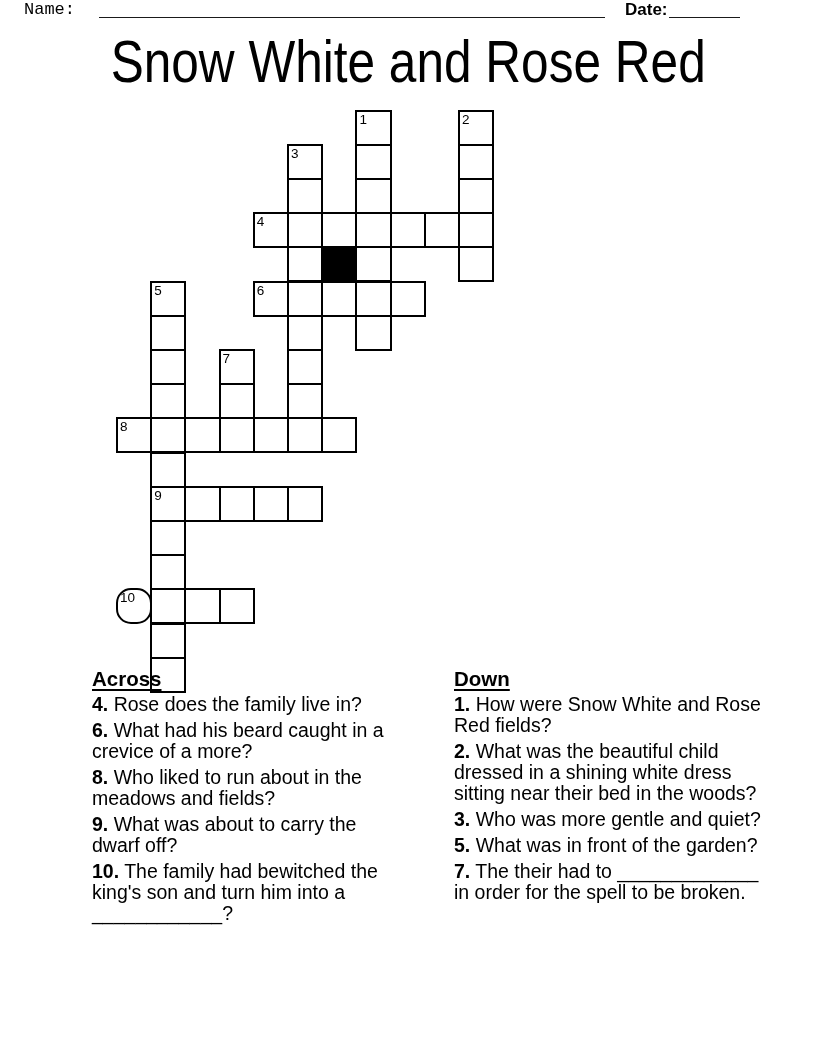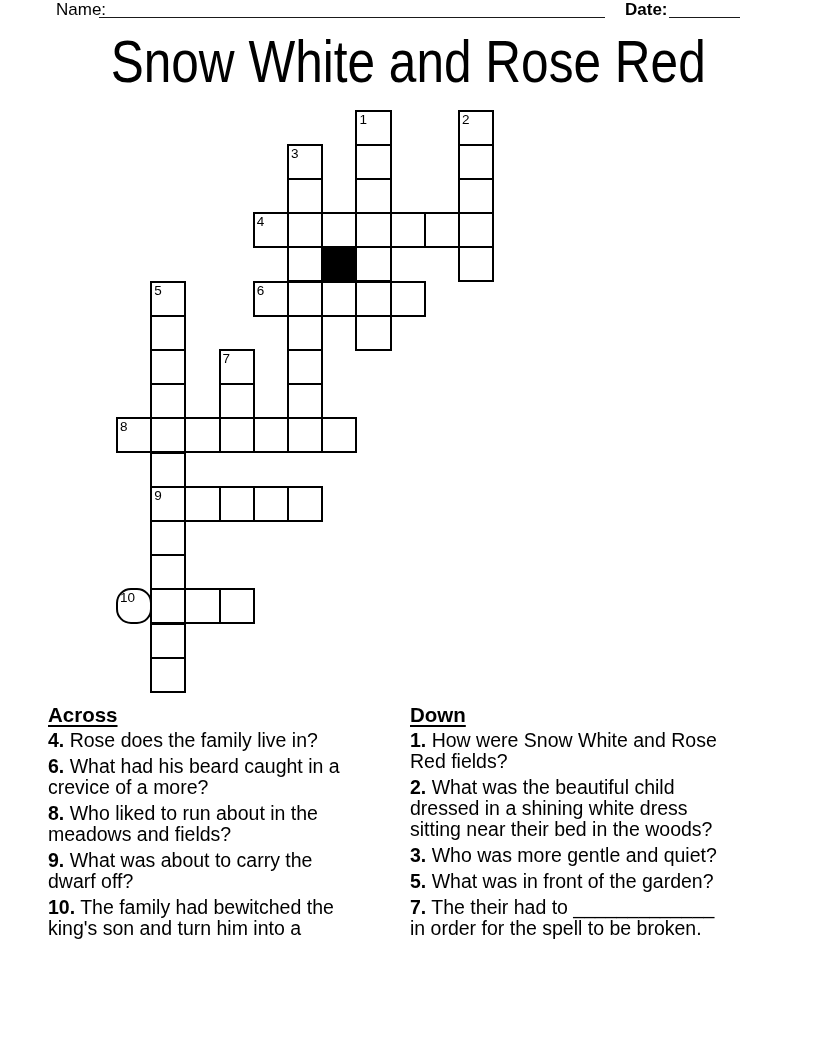--- a/index.html
+++ b/index.html
@@ -8,21 +8,21 @@
     width: 816px; height: 1056px;
     font-family: "Liberation Sans", sans-serif;
     color: #000;
     position: relative;
     overflow: hidden;
   }
   .page { position: absolute; left: 0; top: 0; width: 816px; height: 1056px; background: #fff; }
 
   
   .hdr-label { position: absolute; font-size: 17px; line-height: 18px; color: #000; }
-  .name-label { left: 56px; top: 1px; }
+  .name-label { left: 24px; top: 1px; font-family: Liberation Mono, monospace; }
   .date-label { left: 625px; top: 1px; font-weight: bold; }
   .fill-line { position: absolute; top: 0; height: 17px; border-bottom: 1.6px solid #1a1a1a; }
   .name-line { left: 99px; width: 506px; }
   .date-line { left: 669px; width: 71px; }
 
   
   .title {
     position: absolute; left: 0; top: 30px; width: 816px;
     text-align: center; font-size: 59px; font-weight: 400;
     line-height: 64px; white-space: nowrap;
@@ -35,21 +35,21 @@
     position: absolute; width: 36.2px; height: 36.2px;
     border: 2px solid #000; box-sizing: border-box; background: #fff;
   }
   .cell.black { background: #000; }
   .cellnum {
     position: absolute; top: 0px; left: 2px;
     font-size: 13.5px; line-height: 15px; color: #000;
   }
 
   
-  .clues { position: absolute; top: 702px; font-size: 19.5px; line-height: 21px; }
+  .clues { position: absolute; top: 666px; font-size: 19.5px; line-height: 21px; margin-left: 44px; }
   .clues.across { left: 48px; width: 352px; }
   .clues.down  { left: 410px; width: 380px; }
   .clue-heading {
     font-weight: 700; font-size: 20.5px; line-height: 26px;
     text-decoration: underline; text-decoration-thickness: 2px; text-underline-offset: 3px;
     margin-bottom: 1px;
   }
   .clue { margin-top: 5px; }
   .clue-list .clue:first-child { margin-top: 2px; }
   .clue-line { white-space: nowrap; }
@@ -161,20 +161,21 @@
           <div class="clue-line"><b>8.</b> <span>Who liked to run about in the</span></div>
           <div class="clue-line">meadows and fields?</div>
         </div>
         <div class="clue">
           <div class="clue-line"><b>9.</b> <span>What was about to carry the</span></div>
           <div class="clue-line">dwarf off?</div>
         </div>
         <div class="clue">
           <div class="clue-line"><b>10.</b> <span>The family had bewitched the</span></div>
           <div class="clue-line">king's son and turn him into a</div>
+          <div class="clue-line">____________?</div>
         </div>
       </div>
   </div>
 
   <div class="clues down">
     <div class="clue-heading">Down</div>
     <div class="clue-list" id="down-list">
         <div class="clue">
           <div class="clue-line"><b>1.</b> <span>How were Snow White and Rose</span></div>
           <div class="clue-line">Red fields?</div>

